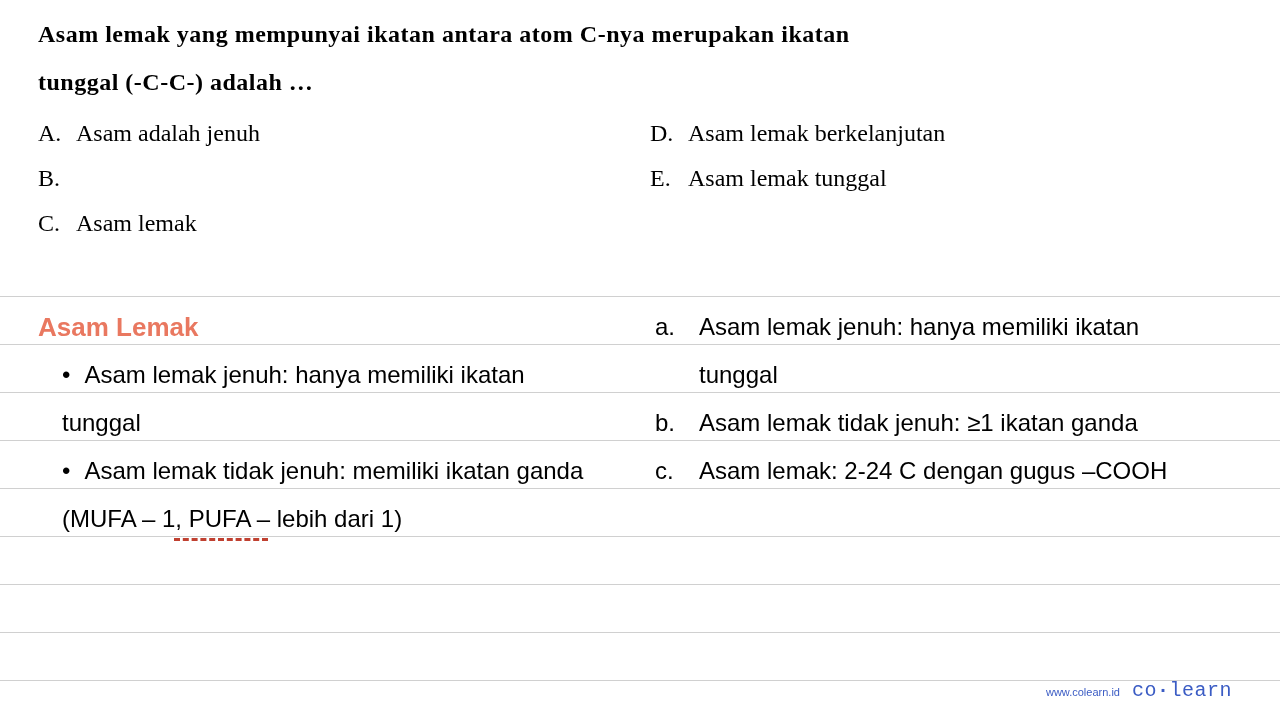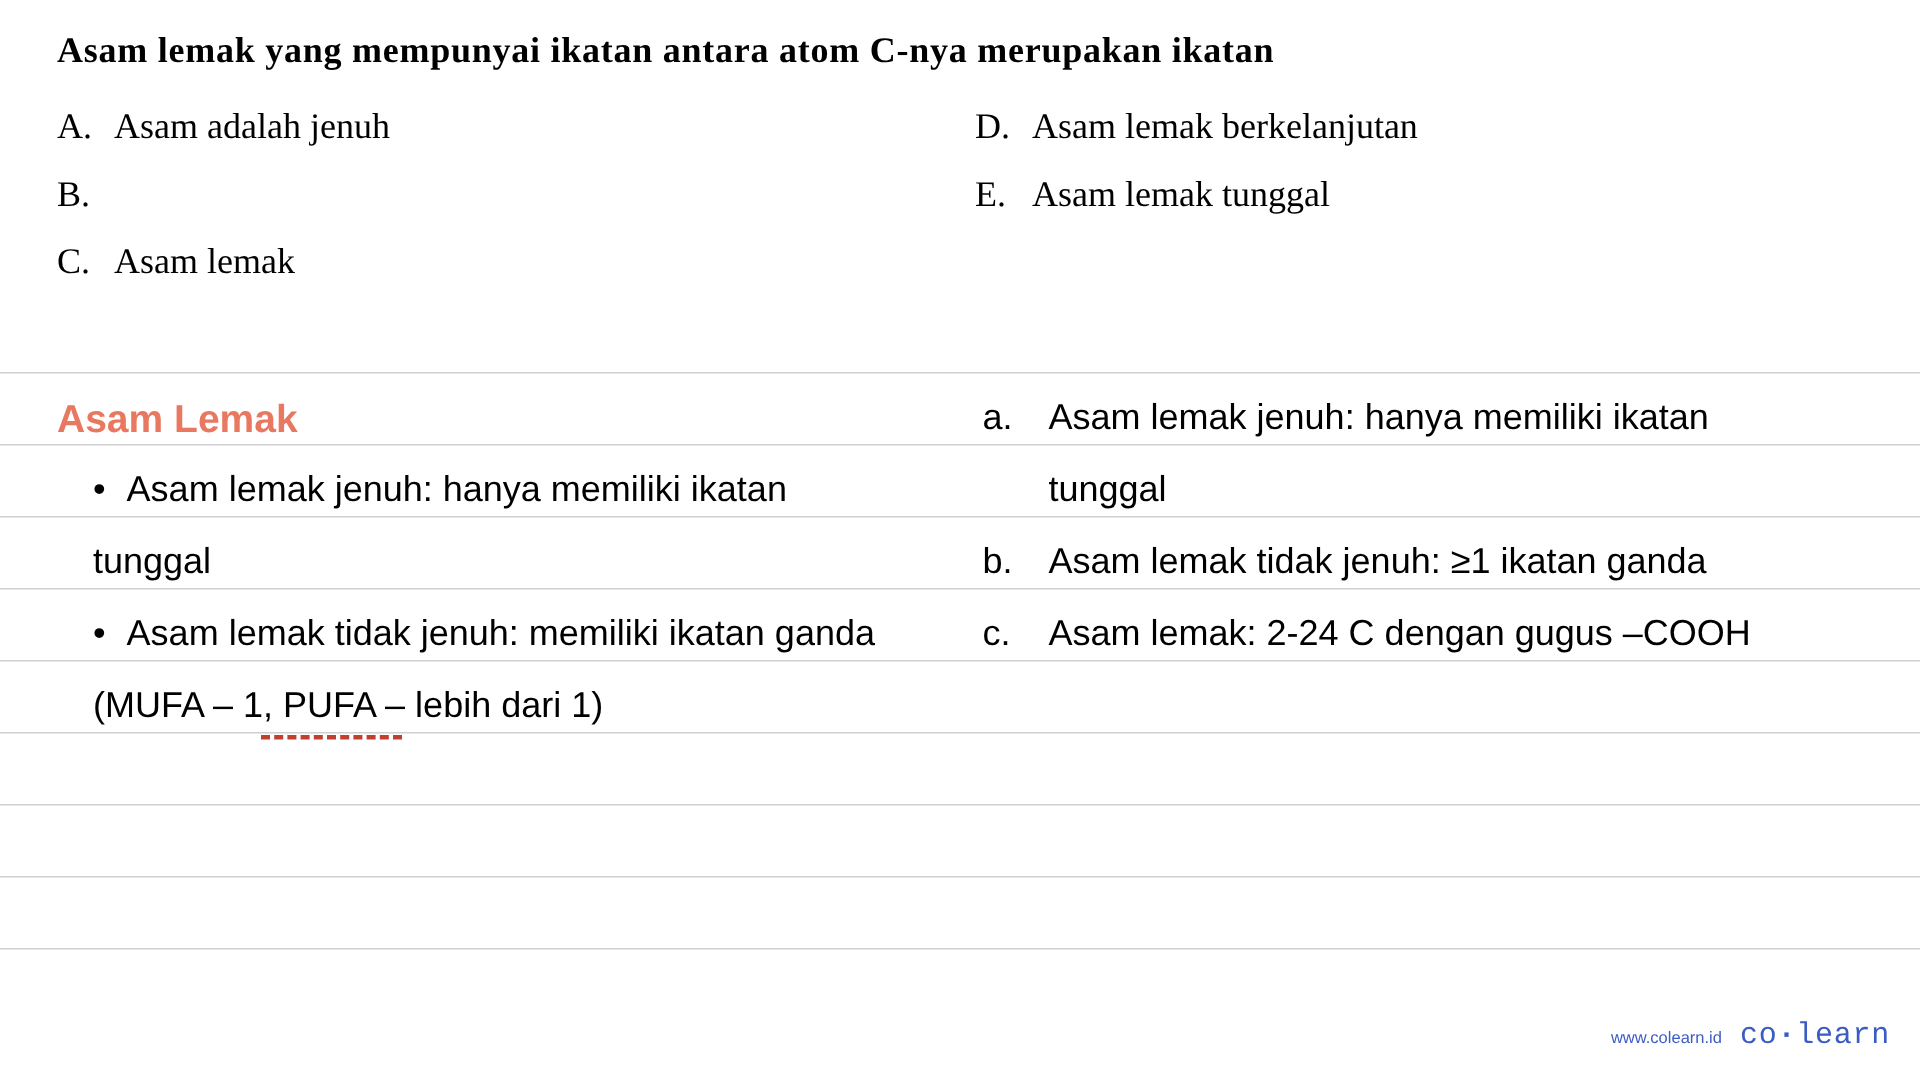--- a/index.html
+++ b/index.html
@@ -130,21 +130,21 @@
       position: absolute;
       width: 94px;
       height: 6px;
       border-bottom: 3px dashed #c04030;
       left: 174px;
       top: 286px;
     }
     .footer {
       position: absolute;
       bottom: 18px;
-      right: 20px;
+      right: 48px;
       display: flex;
       align-items: baseline;
       gap: 12px;
     }
     .footer-url {
       font-size: 11px;
       color: #3b5cc4;
       font-family: Arial, sans-serif;
     }
     .footer-logo {
@@ -157,20 +157,21 @@
     .footer-logo .dot {
       font-weight: 700;
     }
   </style>
 </head>
 <body>
 
 <div class="question-section">
   <div class="question-text">
     <div>Asam  lemak  yang mempunyai  ikatan  antara  atom  C-nya  merupakan  ikatan</div>
+    <div>tunggal (-C-C-) adalah …</div>
   </div>
   <div class="options-grid">
     <div class="option">
       <span class="option-label">A.</span>
       <span>Asam adalah jenuh</span>
     </div>
     <div class="option">
       <span class="option-label">D.</span>
       <span>Asam lemak berkelanjutan</span>
     </div>

